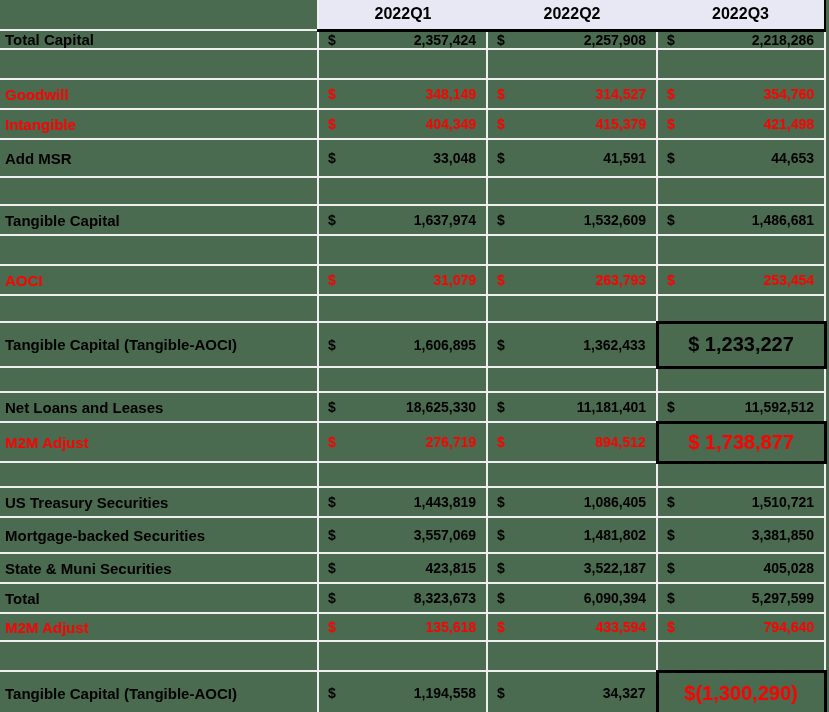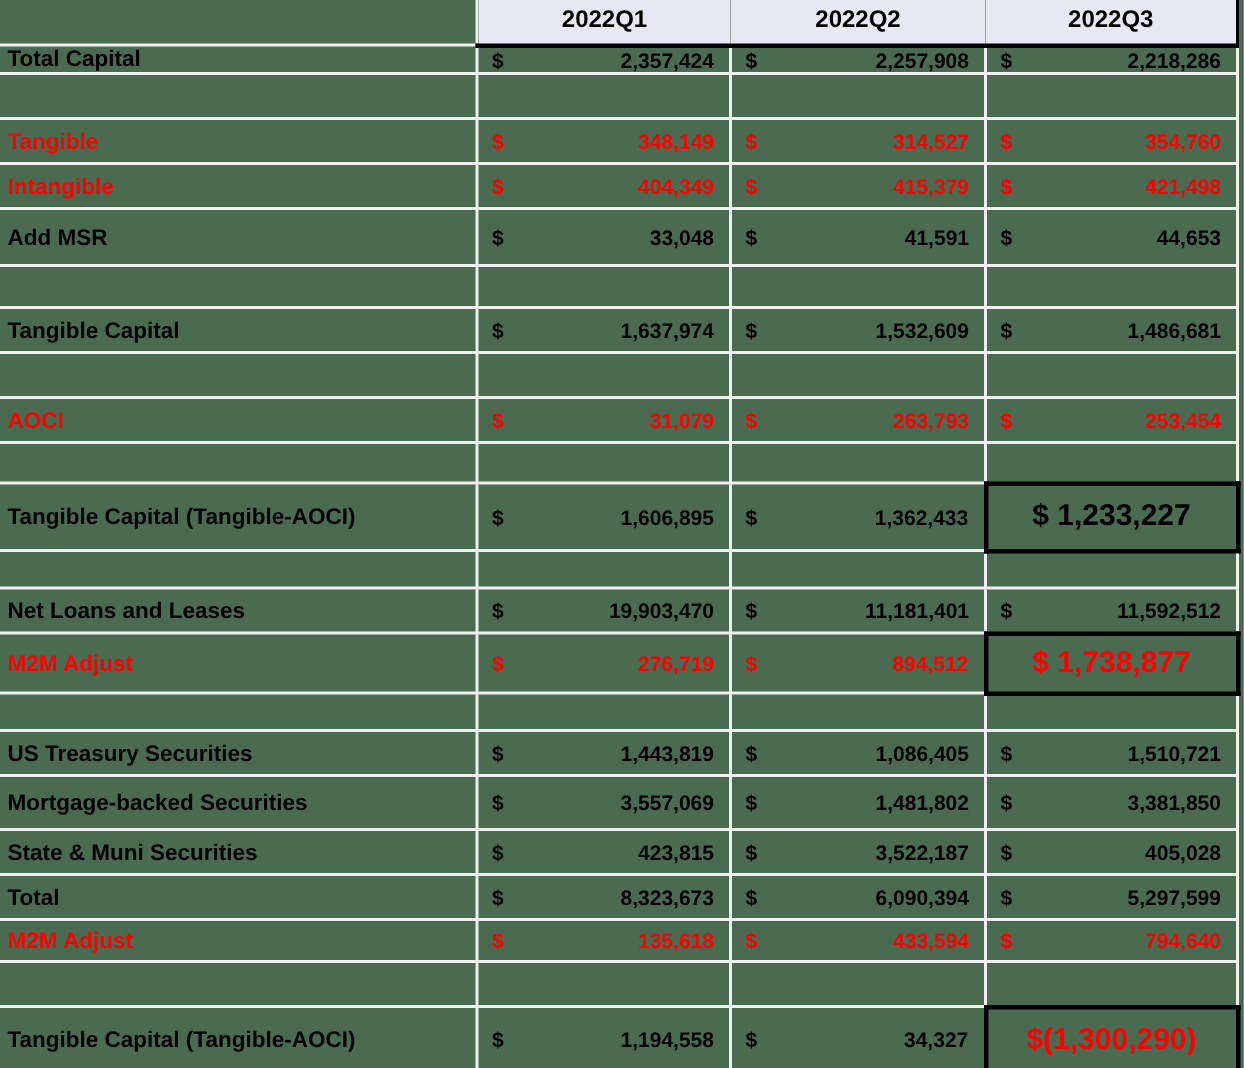--- a/index.html
+++ b/index.html
@@ -106,21 +106,21 @@
             </div>
           </td>
         </tr>
         <tr style="height: 30px;">
           <td class="gcell labelcell"></td>
           <td class="gcell"></td>
           <td class="gcell"></td>
           <td class="gcell"></td>
         </tr>
         <tr style="height: 30px;">
-          <td class="gcell labelcell red">Tangible</td>
+          <td class="gcell labelcell red">Goodwill</td>
           <td class="gcell red">
             <div class="acct">
               <span>$</span>
               <span>348,149</span>
             </div>
           </td>
           <td class="gcell red">
             <div class="acct">
               <span>$</span>
               <span>314,527</span>
@@ -255,21 +255,21 @@
           <td class="gcell labelcell"></td>
           <td class="gcell"></td>
           <td class="gcell"></td>
           <td class="gcell"></td>
         </tr>
         <tr style="height: 30px;">
           <td class="gcell labelcell">Net Loans and Leases</td>
           <td class="gcell">
             <div class="acct">
               <span>$</span>
-              <span>19,903,470</span>
+              <span>18,625,330</span>
             </div>
           </td>
           <td class="gcell">
             <div class="acct">
               <span>$</span>
               <span>11,181,401</span>
             </div>
           </td>
           <td class="gcell">
             <div class="acct">

